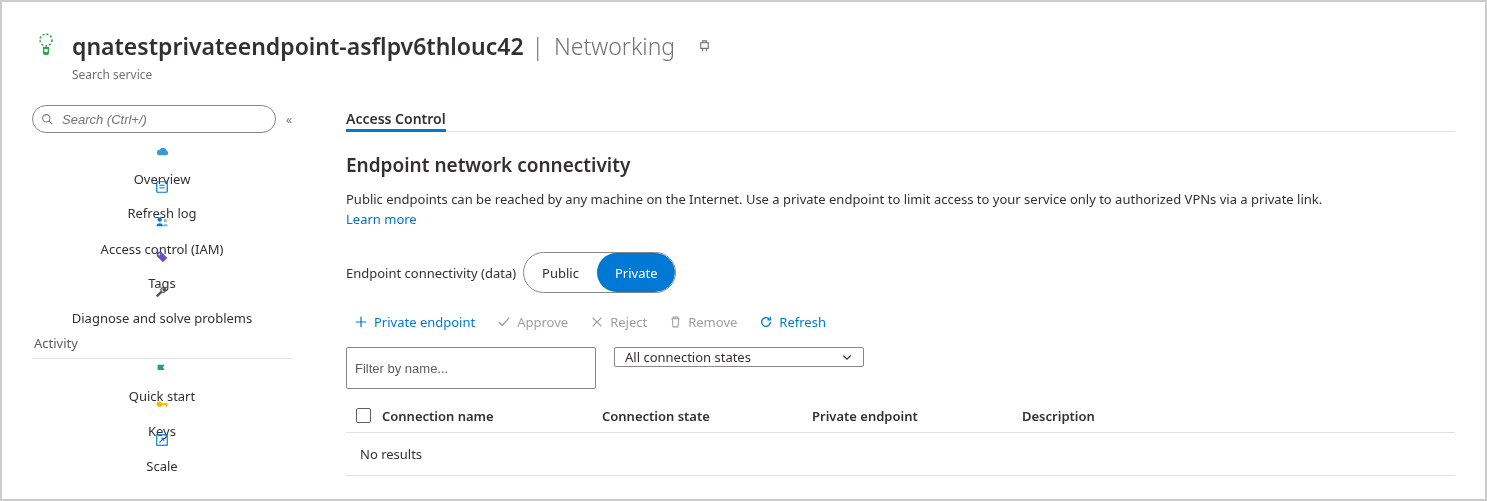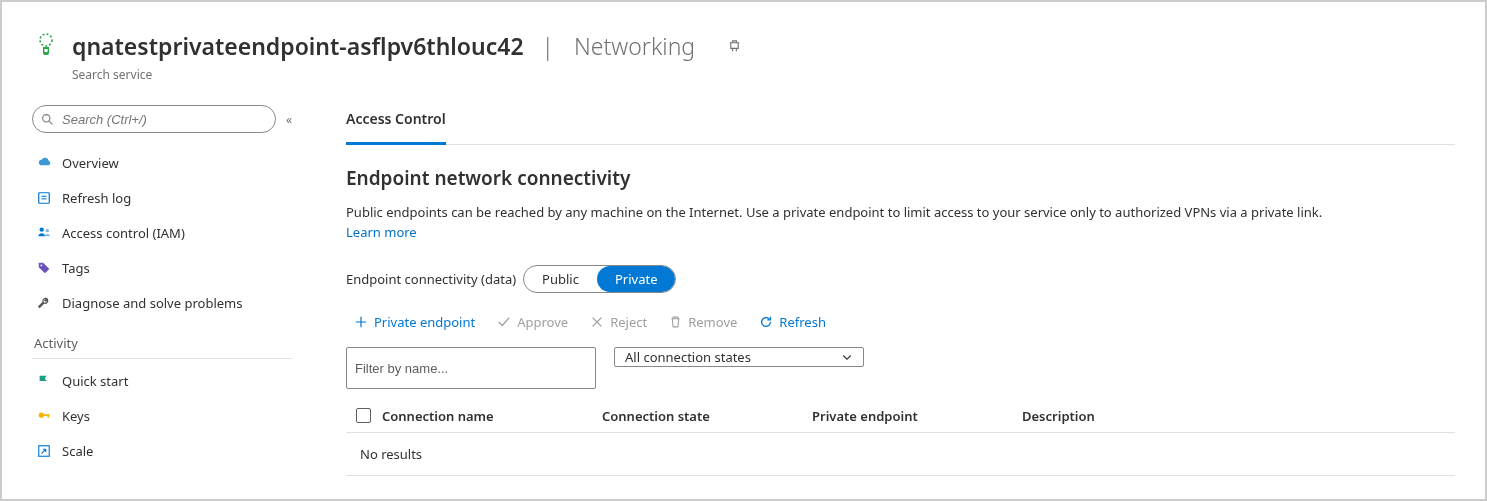--- a/index.html
+++ b/index.html
@@ -25,21 +25,21 @@
     height: 501px;
     border: 2px solid var(--frame);
     overflow: hidden;
     position: relative;
     padding: 28px 30px 0 30px;
   }
   
   .header { display: flex; align-items: flex-start; gap: 12px; }
   .resource-icon { width: 28px; height: 28px; flex-shrink: 0; }
   .header-titles { display: flex; flex-direction: column; }
-  .title-row { display: flex; align-items: center; gap: 28px; }
+  .title-row { display: flex; align-items: center; gap: 18px; }
   .title { font-size: 23px; font-weight: 600; line-height: 1; }
   .title-sep { font-size: 23px; font-weight: 300; color: var(--text-muted); margin-left: -10px; }
   .title-section { font-size: 23px; font-weight: 300; color: var(--text-muted); margin-left: -8px; }
   .pin-btn { color: var(--text-muted); display: inline-flex; align-items: center; justify-content: center; margin-left: 4px; }
   .subtitle { font-size: 12px; color: var(--text-muted); margin-top: 4px; }
 
   
   .body { display: flex; margin-top: 22px; height: calc(100% - 70px); }
   .sidebar { width: 260px; flex-shrink: 0; display: flex; flex-direction: column; position: relative; }
   .search-row { display: flex; align-items: center; gap: 10px; margin-bottom: 12px; }
@@ -53,44 +53,45 @@
     color: var(--text-light); background: transparent;
     font-style: italic;
   }
   .collapse-btn { color: var(--text-muted); cursor: pointer; font-size: 12px; }
 
   .nav-list { display: flex; flex-direction: column; }
   .nav-item {
     display: flex; align-items: center; gap: 10px;
     height: 35px; padding: 0 4px; cursor: pointer;
     font-size: 13px;
+    flex-direction: column;
   }
   .nav-item .ic { width: 16px; display: inline-flex; justify-content: center; }
   .nav-group {
     font-size: 13px; color: var(--text-light); font-weight: 400;
     margin-top: 14px; padding: 0 2px 6px 2px;
     border-bottom: 1px solid var(--border);
     margin-bottom: 4px;
   }
 
   
   .main { flex: 1; padding: 0 0 0 54px; overflow: hidden; }
   .tabs { border-bottom: 1px solid var(--border); display: flex; }
-  .tab { font-size: 14px; padding: 4px 0 14px 0; margin-right: 24px; }
+  .tab { font-size: 14px; padding: 4px 0 1px 0; margin-right: 24px; }
   .tab.active { font-weight: 600; border-bottom: 3px solid var(--accent); margin-bottom: -1px; }
 
   .h2 { font-size: 19px; font-weight: 600; margin: 20px 0 12px; }
   .desc { font-size: 13px; color: var(--text); }
   .link { color: var(--accent-link); cursor: pointer; display: inline-block; margin-top: 2px; }
 
   .pill-row { display: flex; align-items: center; gap: 7px; margin-top: 24px; }
   .pill-label { font-size: 13px; }
   .pill-group {
     display: inline-flex; border: 1px solid #8a8886; border-radius: 999px; overflow: hidden;
-    height: 28px; align-items: center;
+    height: 41px; align-items: center;
   }
   .pill { padding: 0 18px; font-size: 13px; height: 100%; display: inline-flex; align-items: center; cursor: pointer; }
   .pill.selected { background: var(--accent); color: #fff; border-radius: 999px; }
 
   .toolbar { display: flex; align-items: center; gap: 22px; margin-top: 20px; padding-left: 8px; }
   .tb-btn { display: inline-flex; align-items: center; gap: 6px; font-size: 13px; cursor: pointer; }
   .tb-btn.primary { color: var(--accent); }
   .tb-btn.disabled { color: var(--disabled); cursor: default; }
 
   .filter-row { display: flex; gap: 18px; margin-top: 16px; }

